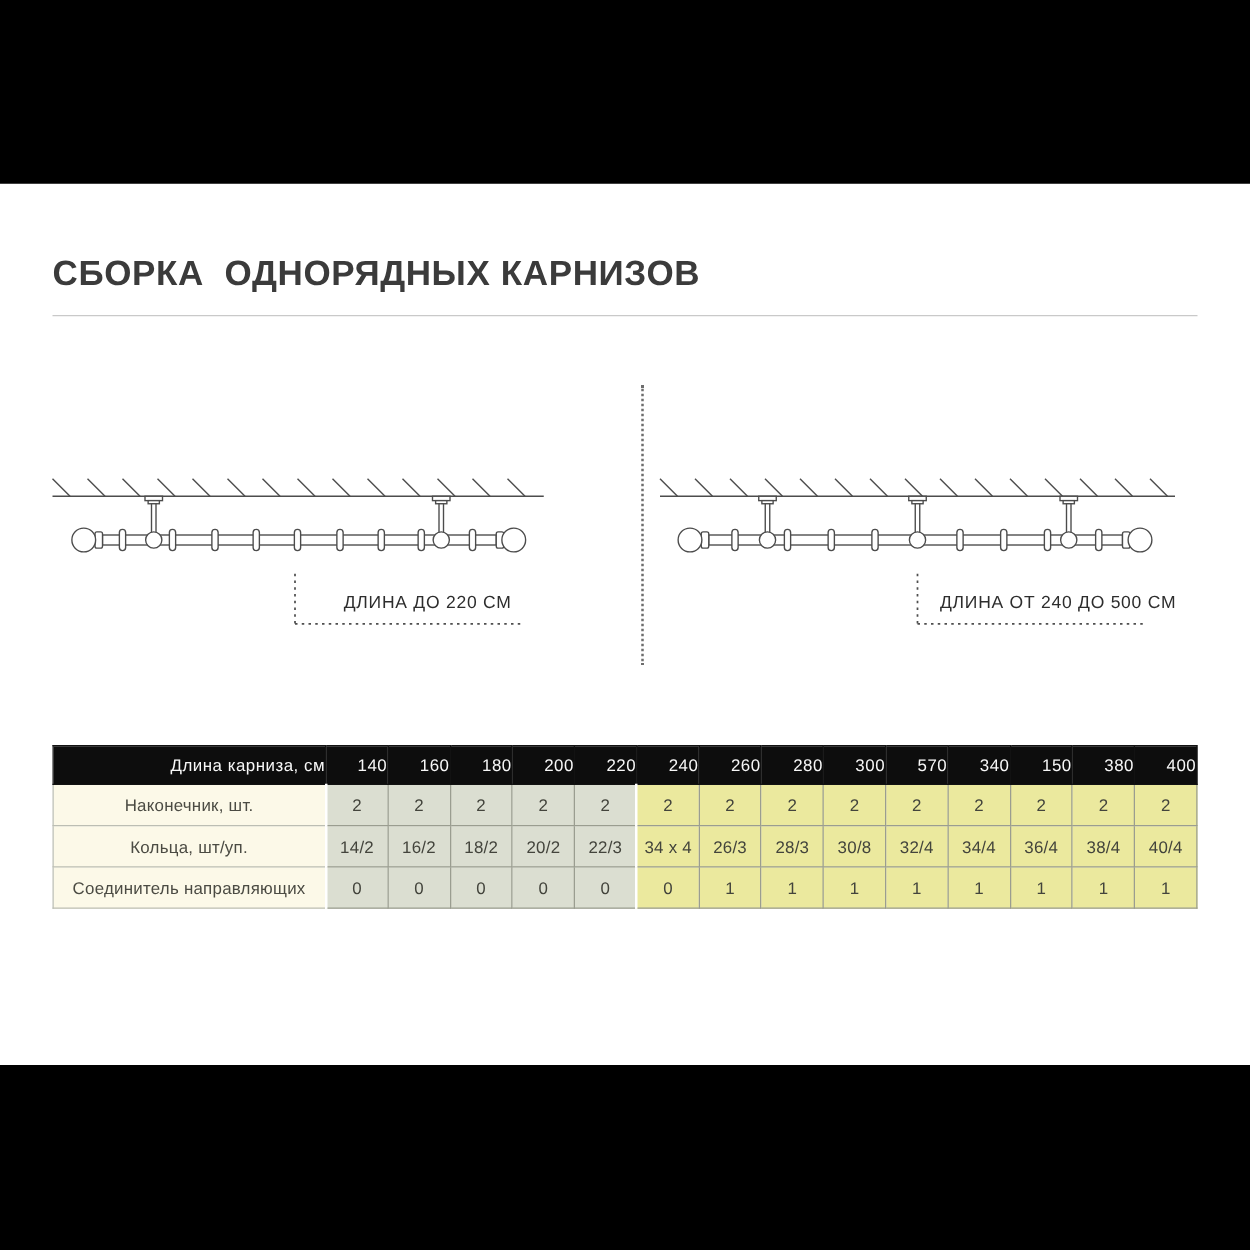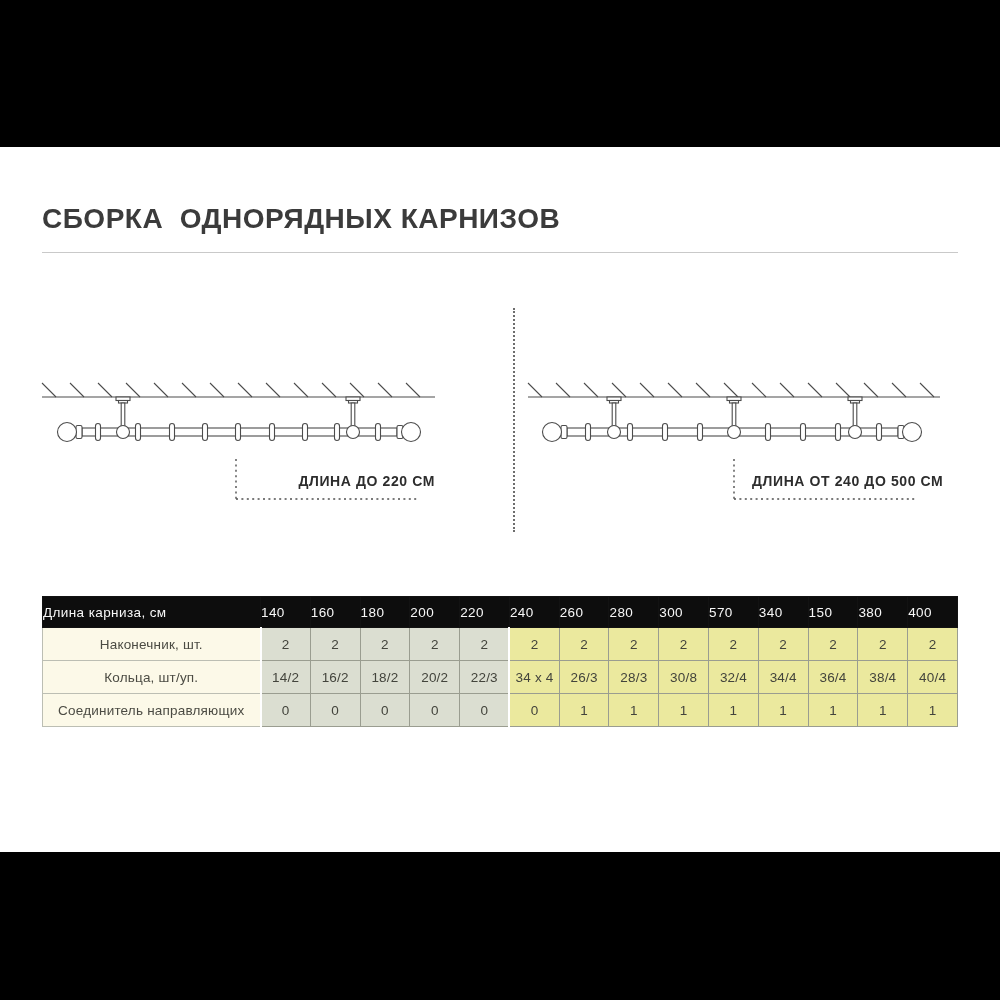--- a/index.html
+++ b/index.html
@@ -22,41 +22,41 @@
     position:absolute;left:42px;top:252px;width:916px;height:0;
     border-top:1px solid #c9c9c9;
   }
 
   .diagram{position:absolute;top:300px;width:470px;height:235px;}
   #diagram-left{left:30px;}
   #diagram-right{left:510px;}
   .diagram svg{position:absolute;left:0;top:0;}
   .caption{
     position:absolute;top:170px;height:22px;line-height:22px;
-    font-size:14px;font-weight:700;color:#2d2d2d;letter-spacing:0.6px;
-    text-align:right;white-space:nowrap;
+    font-size:14px;font-weight:400;color:#2d2d2d;letter-spacing:0.6px;
+    text-align:left;white-space:nowrap;
   }
   #caption-left{left:245px;width:160px;}
   #caption-right{left:242px;width:160px;}
   #diagram-divider{
     position:absolute;left:513px;top:308px;height:224px;width:0;
     border-left:2px dotted #6d6d6d;
   }
   .ln{stroke:#4c4c4c;stroke-width:1.1;fill:none;}
   .shape{fill:#ffffff;stroke:#4c4c4c;stroke-width:1.1;}
   .dot{stroke:#4f4f4f;stroke-width:1.4;stroke-dasharray:2 3.4;fill:none;}
 
   #parts-table{
     position:absolute;left:42px;top:596px;width:916px;
     border-collapse:collapse;table-layout:fixed;
   }
   #parts-table th{
     background:#0d0d0d;color:#f7f7f7;font-weight:400;
     font-size:13.5px;letter-spacing:0.4px;height:30px;
-    border:1px solid #121212;padding:0;text-align:left;
+    border:1px solid #121212;padding:0;text-align:right;
   }
   #parts-table td{
     height:32px;padding:0;text-align:center;
     font-size:13.5px;color:#43443c;letter-spacing:0.2px;
     border:1px solid #9a9d90;
   }
   #parts-table td.label-cell{
     background:#fcf9e8;border:1px solid #bcbeb3;color:#4b4b43;
   }
   #parts-table td.g1{background:#dbded1;}

